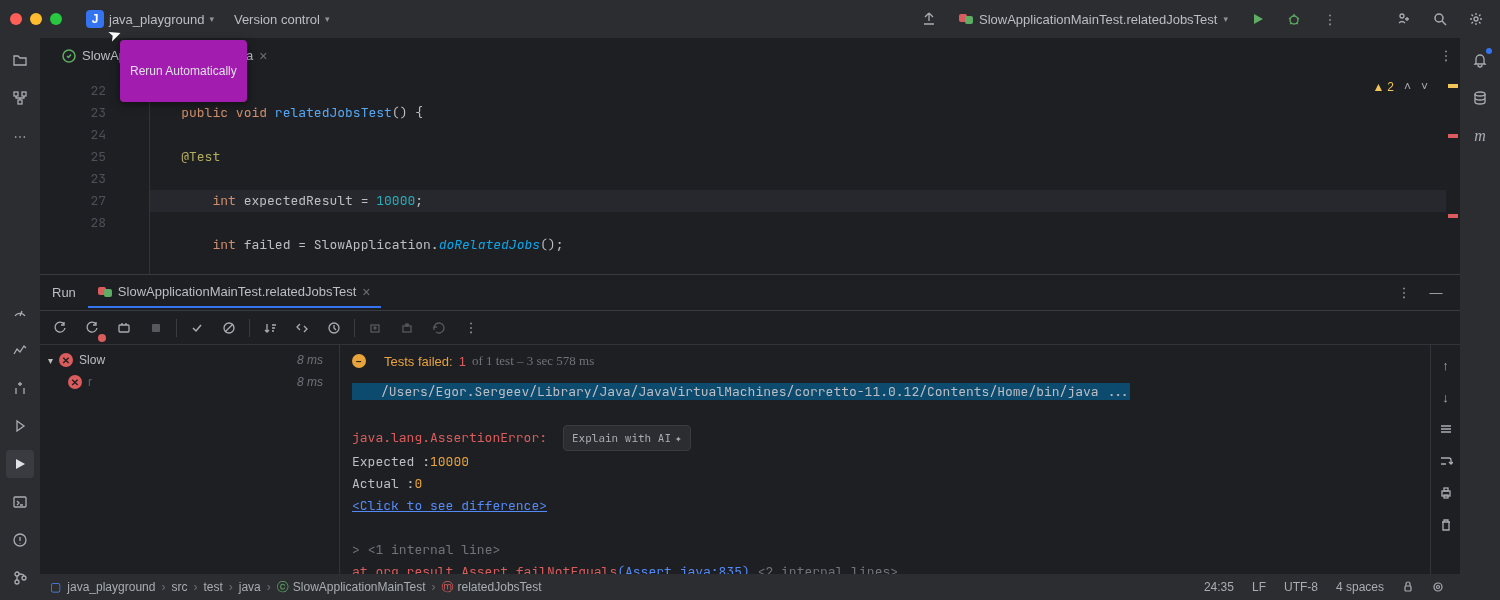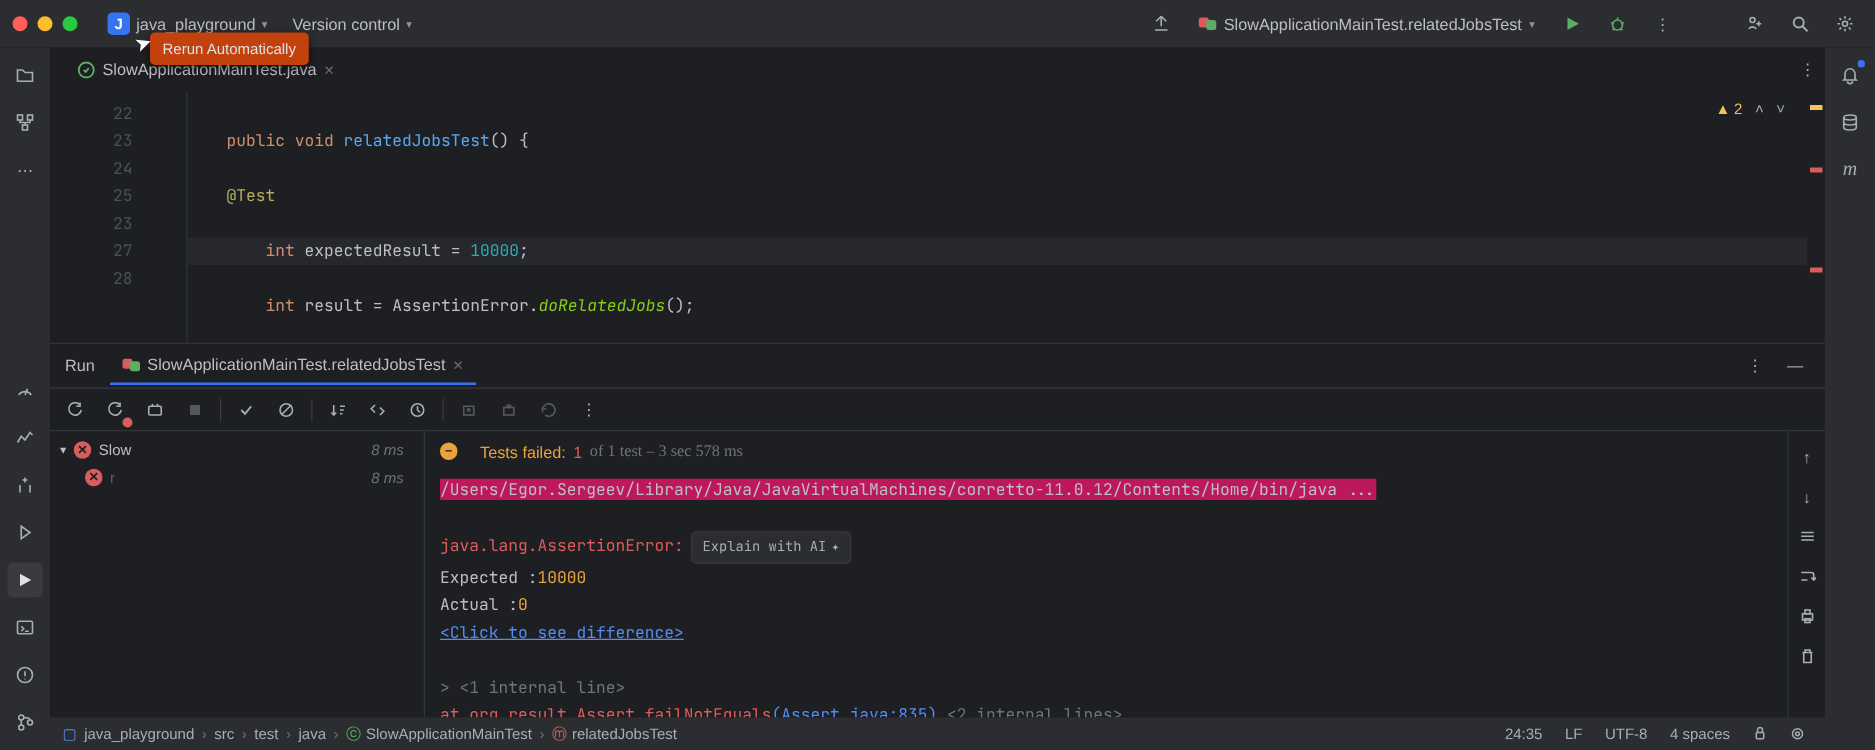--- a/index.html
+++ b/index.html
@@ -27,21 +27,21 @@
 .main-col { flex: 1; display: flex; flex-direction: column; overflow: hidden; }
 .editor-tabs { height: 36px; display: flex; align-items: center; padding-left: 10px; border-bottom: 1px solid #1e1f22; background: #1e1f22; }
 .tab { display: flex; align-items: center; gap: 6px; padding: 8px 12px; border-radius: 4px 4px 0 0; cursor: pointer; }
 .tab.active { background: #1e1f22; }
 .tab-close { font-size: 14px; opacity: .5; cursor: pointer; }
 .editor-area { flex: 1; display: flex; position: relative; background: #1e1f22; overflow: hidden; }
 .gutter { width: 80px; padding-top: 6px; text-align: right; color: #4b5059; font-family: "JetBrains Mono", Menlo, monospace; font-size: 13px; line-height: 22px; user-select: none; position: relative; }
 .gutter .ln { padding-right: 14px; position: relative; }
 .code { flex: 1; padding: 6px 0 0 30px; font-family: "JetBrains Mono", Menlo, monospace; font-size: 13px; line-height: 22px; white-space: pre; position: relative; }
 .code .line.hl { background: #26282e; }
-.kw { color: #cf8e6d; } .ann { color: #b3ae60; } .fn { color: #56a8f5; } .num { color: #2aacb8; } .it { font-style: italic; color: #84cc16; }
+.kw { color: #cf8e6d; } .ann { color: #b3ae60; } .fn { color: #56a8f5; } .num { color: #2aacb8; } .it { font-style: italic; color: #0ea5e9; }
 .overlay-warn { position: absolute; right: 32px; top: 6px; display: flex; align-items: center; gap: 10px; color: #a9adb3; font-size: 12px; }
 .warn-badge { color: #f2c55c; display: flex; align-items: center; gap: 3px; }
 .vert-line { position: absolute; left: 109px; top: 0; bottom: 0; width: 1px; background: #313438; }
 .right-strip { width: 14px; background: #1e1f22; position: relative; }
 .right-strip .mark { position: absolute; left: 2px; width: 10px; height: 4px; }
 .right-strip .mark.err { background: #db5c5c; }
 .right-strip .mark.warn { background: #f2c55c; }
 .run-panel { height: 300px; display: flex; flex-direction: column; border-top: 1px solid #393b40; background: #1e1f22; }
 .run-header { height: 36px; display: flex; align-items: center; padding: 0 12px; gap: 12px; border-bottom: 1px solid #393b40; }
 .run-header .title { font-weight: normal; }
@@ -49,34 +49,34 @@
 .run-toolbar { height: 34px; display: flex; align-items: center; padding: 0 8px; gap: 8px; border-bottom: 1px solid #313438; }
 .tbtn { width: 24px; height: 24px; display: flex; align-items: center; justify-content: center; border-radius: 4px; color: #a9adb3; cursor: pointer; }
 .tbtn.disabled { opacity: .4; cursor: default; }
 .sep { width: 1px; height: 18px; background: #393b40; }
 .run-body { flex: 1; display: flex; overflow: hidden; position: relative; }
 .test-tree { width: 300px; border-right: 1px solid #313438; padding: 4px 0; position: relative; }
 .tree-row { display: flex; align-items: center; gap: 6px; padding: 4px 8px; font-size: 12px; }
 .tree-row .time { margin-left: auto; color: #6f737a; padding-right: 8px; font-style: italic; }
 .fail-icon { width: 14px; height: 14px; border-radius: 50%; background: #db5c5c; display: flex; align-items: center; justify-content: center; color: #1e1f22; font-size: 10px; font-weight: bold; }
 .minus-icon { width: 14px; height: 14px; border-radius: 50%; background: #e8a33d; display: flex; align-items: center; justify-content: center; color: #1e1f22; font-size: 10px; font-weight: bold; }
-.tooltip { position: absolute; left: 120px; top: 26px; background: #c2410c; color: #dfe1e5; padding: 6px 10px; border-radius: 4px; font-size: 12px; box-shadow: 0 2px 8px rgba(0,0,0,.5); z-index: 10; }
+.tooltip { position: absolute; left: 120px; top: 40px; background: #a21caf; color: #dfe1e5; padding: 24px 10px; border-radius: 4px; font-size: 12px; box-shadow: 0 2px 8px rgba(0,0,0,.5); z-index: 10; }
 .cursor-arrow { position: absolute; left: 108px; top: 25px; z-index: 11; font-size: 16px; color: white; transform: rotate(-20deg); pointer-events:none; }
 .console { flex: 1; display: flex; flex-direction: column; overflow: hidden; }
 .console-status { padding: 8px 12px; display: flex; align-items: center; gap: 6px; font-size: 13px; }
 .status-fail { color: #e8a33d; margin-left: 12px; }
 .status-count { color: #db5c5c; }
 .status-rest { color: #6f737a; font-family: Liberation Serif, serif; }
 .console-out { flex: 1; padding: 4px 12px 8px; font-family: "JetBrains Mono", Menlo, monospace; font-size: 13px; line-height: 22px; overflow: hidden; }
-.con-bg { background: #be185d; display: inline; }
+.con-bg { background: #0c4a6e; display: inline; padding-left: 29px; }
 .con-err { color: #db5c5c; }
 .con-num { color: #e8a33d; }
 .con-link { color: #548af7; text-decoration: underline; cursor: pointer; }
 .con-fold { color: #6f737a; }
-.ai-badge { background: #2b2d30; border: 1px solid #393b40; border-radius: 4px; padding: 1px 8px; font-size: 11px; color: #a9adb3; margin-left: 6px; display: inline-flex; align-items: center; gap: 4px; }
+.ai-badge { background: #2b2d30; border: 1px solid #393b40; border-radius: 4px; padding: 1px 8px; font-size: 11px; color: #a9adb3; margin-left: 16px; display: inline-flex; align-items: center; gap: 4px; }
 .console-right-btns { width: 30px; display: flex; flex-direction: column; align-items: center; gap: 8px; padding: 8px 0; border-left: 1px solid #313438; }
 .statusbar { height: 26px; background: #2b2d30; display: flex; align-items: center; padding: 0 10px; font-size: 12px; color: #a9adb3; gap: 6px; }
 .crumb { display: flex; align-items: center; gap: 4px; }
 .crumb-sep { opacity: .5; }
 .sb-spacer { flex: 1; }
 .sb-item { padding: 0 6px; }
 .panel-ctrl { margin-left: auto; display: flex; gap: 8px; }
 .bell-dot { position: relative; }
 .bell-dot::after { content:""; position:absolute; right:2px; top:2px; width:6px; height:6px; border-radius:50%; background:#3574f0; }
 svg { display: block; }
@@ -236,21 +236,21 @@
         <div class="ln">24</div>
         <div class="ln">25</div>
         <div class="ln">23</div>
         <div class="ln">27</div>
         <div class="ln">28</div>
       </div>
       <div class="code">
 <div class="line">    <span class="kw">public</span> <span class="kw">void</span> <span class="fn">relatedJobsTest</span><span>() {</span></div>
 <div class="line">    <span class="ann">@Test</span></div>
 <div class="line hl">        <span class="kw">int</span> <span>expectedResult = </span><span class="num">10000</span><span>;</span></div>
-<div class="line">        <span class="kw">int</span> <span>result = AssertionError.</span><span class="it">doRelatedJobs</span><span>();</span></div>
+<div class="line">        <span class="kw">int</span> <span>failed = SlowApplication.</span><span class="it">doRelatedJobs</span><span>();</span></div>
 
 
 
       </div>
       <div class="overlay-warn">
         <span class="warn-badge">
             <span>▲</span>
             <span>2</span>
           </span>
         <span style="cursor:pointer">˄</span>

